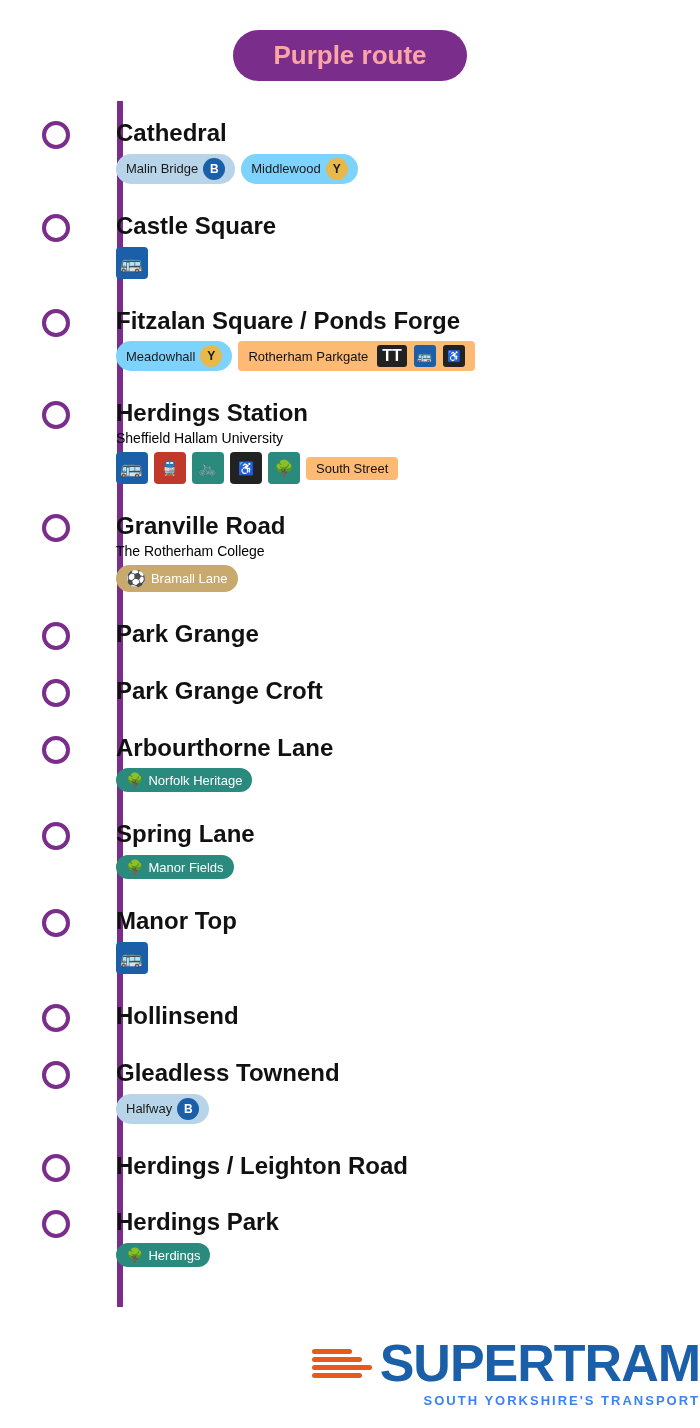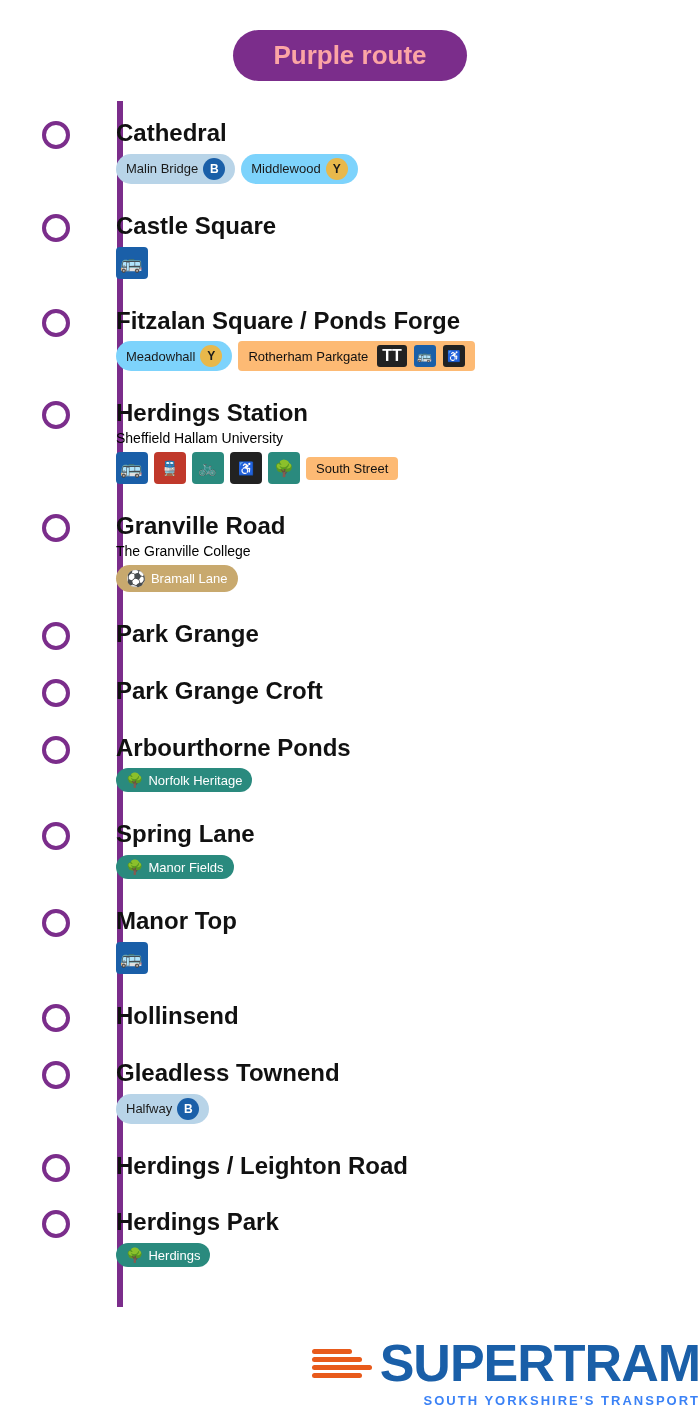--- a/index.html
+++ b/index.html
@@ -304,42 +304,42 @@
       <div class="icon-badge icon-badge-teal">
         <span class="park-icon">🌳</span>
       </div>
       <div class="badge badge-gray" style="border-radius:4px;">South Street</div>
     </div>
   </div>
 
   <div class="stop">
     <div class="stop-dot"></div>
     <div class="stop-name">Granville Road</div>
-    <div class="stop-subtitle">The Granville College</div>
+    <div class="stop-subtitle">The Rotherham College</div>
     <div class="badges">
       <div class="badge badge-tan">
         <span style="font-size:16px;">⚽</span>
         Bramall Lane
       </div>
     </div>
   </div>
 
   <div class="stop">
     <div class="stop-dot"></div>
     <div class="stop-name">Park Grange</div>
   </div>
 
   <div class="stop">
     <div class="stop-dot"></div>
     <div class="stop-name">Park Grange Croft</div>
   </div>
 
   <div class="stop">
     <div class="stop-dot"></div>
-    <div class="stop-name">Arbourthorne Ponds</div>
+    <div class="stop-name">Arbourthorne Lane</div>
     <div class="badges">
       <div class="badge badge-teal">
         <span style="font-size:14px;">🌳</span>
         Norfolk Heritage
       </div>
     </div>
   </div>
 
   <div class="stop">
     <div class="stop-dot"></div>

